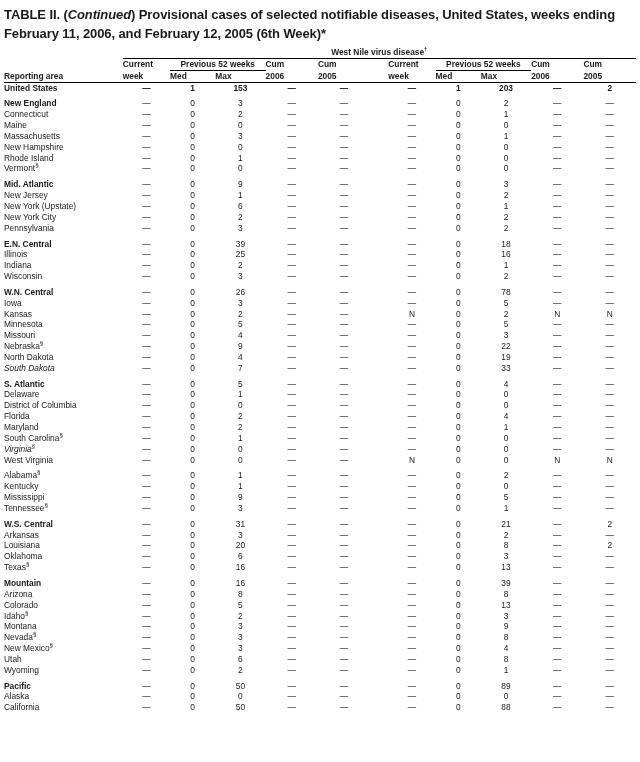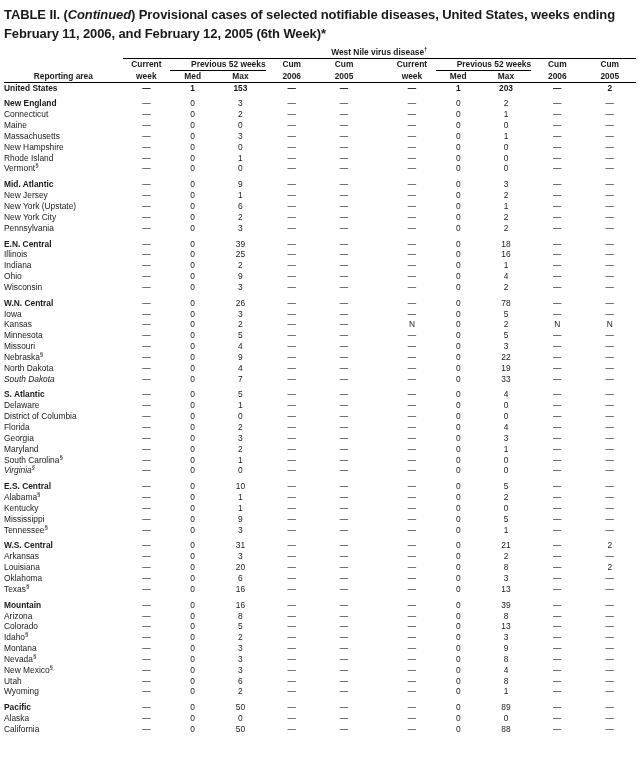--- a/index.html
+++ b/index.html
@@ -30,26 +30,26 @@
   col.c-gap{width:18px}
 
   .hdr-group{
     text-align:center;font-weight:bold;font-size:8.4px;
     border-bottom:1.1px solid #000;padding-bottom:1px;
   }
   .hdr-sub{
     text-align:center;font-weight:bold;font-size:8.4px;
     border-bottom:1.1px solid #000;padding-bottom:1px;
   }
-  .hdr-cell{text-align:center;font-weight:bold;font-size:8.4px;}
+  .hdr-cell{text-align:left;font-weight:bold;font-size:8.4px;}
   .hdr-52{
-    text-align:right;font-weight:bold;font-size:8.4px;
+    text-align:center;font-weight:bold;font-size:8.4px;
     border-bottom:1.1px solid #000;padding-bottom:0px;
   }
-  .hdr-area{text-align:center;font-weight:bold;font-size:8.4px;}
+  .hdr-area{text-align:left;font-weight:bold;font-size:8.4px;}
   .row-hdr-bottom td{border-bottom:1.1px solid #000;padding-bottom:1px;}
   .area{text-align:left;padding-left:1px;white-space:nowrap;}
   .num{text-align:center;}
   .bold{font-weight:bold;}
   .ital{font-style:italic;}
   .spacer td{height:5px;line-height:5px;font-size:1px;}
   .usrow td{font-weight:bold;padding-bottom:1px;}
 
   sup{font-size:6.2px;vertical-align:super;line-height:0;}
 </style>
@@ -333,34 +333,20 @@
           <td class="num">—</td>
           <td class="num">—</td>
           <td></td>
           <td class="num">—</td>
           <td class="num">0</td>
           <td class="num">1</td>
           <td class="num">—</td>
           <td class="num">—</td>
         </tr>
         <tr>
-          <td class="area">Ohio</td>
-          <td class="num">—</td>
-          <td class="num">0</td>
-          <td class="num">9</td>
-          <td class="num">—</td>
-          <td class="num">—</td>
-          <td></td>
-          <td class="num">—</td>
-          <td class="num">0</td>
-          <td class="num">4</td>
-          <td class="num">—</td>
-          <td class="num">—</td>
-        </tr>
-        <tr>
           <td class="area">Wisconsin</td>
           <td class="num">—</td>
           <td class="num">0</td>
           <td class="num">3</td>
           <td class="num">—</td>
           <td class="num">—</td>
           <td></td>
           <td class="num">—</td>
           <td class="num">0</td>
           <td class="num">2</td>
@@ -535,34 +521,20 @@
           <td class="num">—</td>
           <td class="num">—</td>
           <td></td>
           <td class="num">—</td>
           <td class="num">0</td>
           <td class="num">4</td>
           <td class="num">—</td>
           <td class="num">—</td>
         </tr>
         <tr>
-          <td class="area">Georgia</td>
-          <td class="num">—</td>
-          <td class="num">0</td>
-          <td class="num">3</td>
-          <td class="num">—</td>
-          <td class="num">—</td>
-          <td></td>
-          <td class="num">—</td>
-          <td class="num">0</td>
-          <td class="num">3</td>
-          <td class="num">—</td>
-          <td class="num">—</td>
-        </tr>
-        <tr>
           <td class="area">Maryland</td>
           <td class="num">—</td>
           <td class="num">0</td>
           <td class="num">2</td>
           <td class="num">—</td>
           <td class="num">—</td>
           <td></td>
           <td class="num">—</td>
           <td class="num">0</td>
           <td class="num">1</td>
@@ -589,39 +561,39 @@
           <td class="num">0</td>
           <td class="num">0</td>
           <td class="num">—</td>
           <td class="num">—</td>
           <td></td>
           <td class="num">—</td>
           <td class="num">0</td>
           <td class="num">0</td>
           <td class="num">—</td>
           <td class="num">—</td>
+        </tr>
+        <tr>
+          <td class="area">West Virginia</td>
+          <td class="num">—</td>
+          <td class="num">0</td>
+          <td class="num">0</td>
+          <td class="num">—</td>
+          <td class="num">—</td>
+          <td></td>
+          <td class="num">N</td>
+          <td class="num">0</td>
+          <td class="num">0</td>
+          <td class="num">N</td>
+          <td class="num">N</td>
         </tr>
         <tr class="spacer">
           <td colspan="12"></td>
         </tr>
         <tr>
-          <td class="area bold">E.S. Central</td>
-          <td class="num">—</td>
-          <td class="num">0</td>
-          <td class="num">10</td>
-          <td class="num">—</td>
-          <td class="num">—</td>
-          <td></td>
-          <td class="num">—</td>
-          <td class="num">0</td>
-          <td class="num">5</td>
-          <td class="num">—</td>
-          <td class="num">—</td>
-        </tr>
-        <tr>
           <td class="area">Alabama<sup>§</sup></td>
           <td class="num">—</td>
           <td class="num">0</td>
           <td class="num">1</td>
           <td class="num">—</td>
           <td class="num">—</td>
           <td></td>
           <td class="num">—</td>
           <td class="num">0</td>
           <td class="num">2</td>

